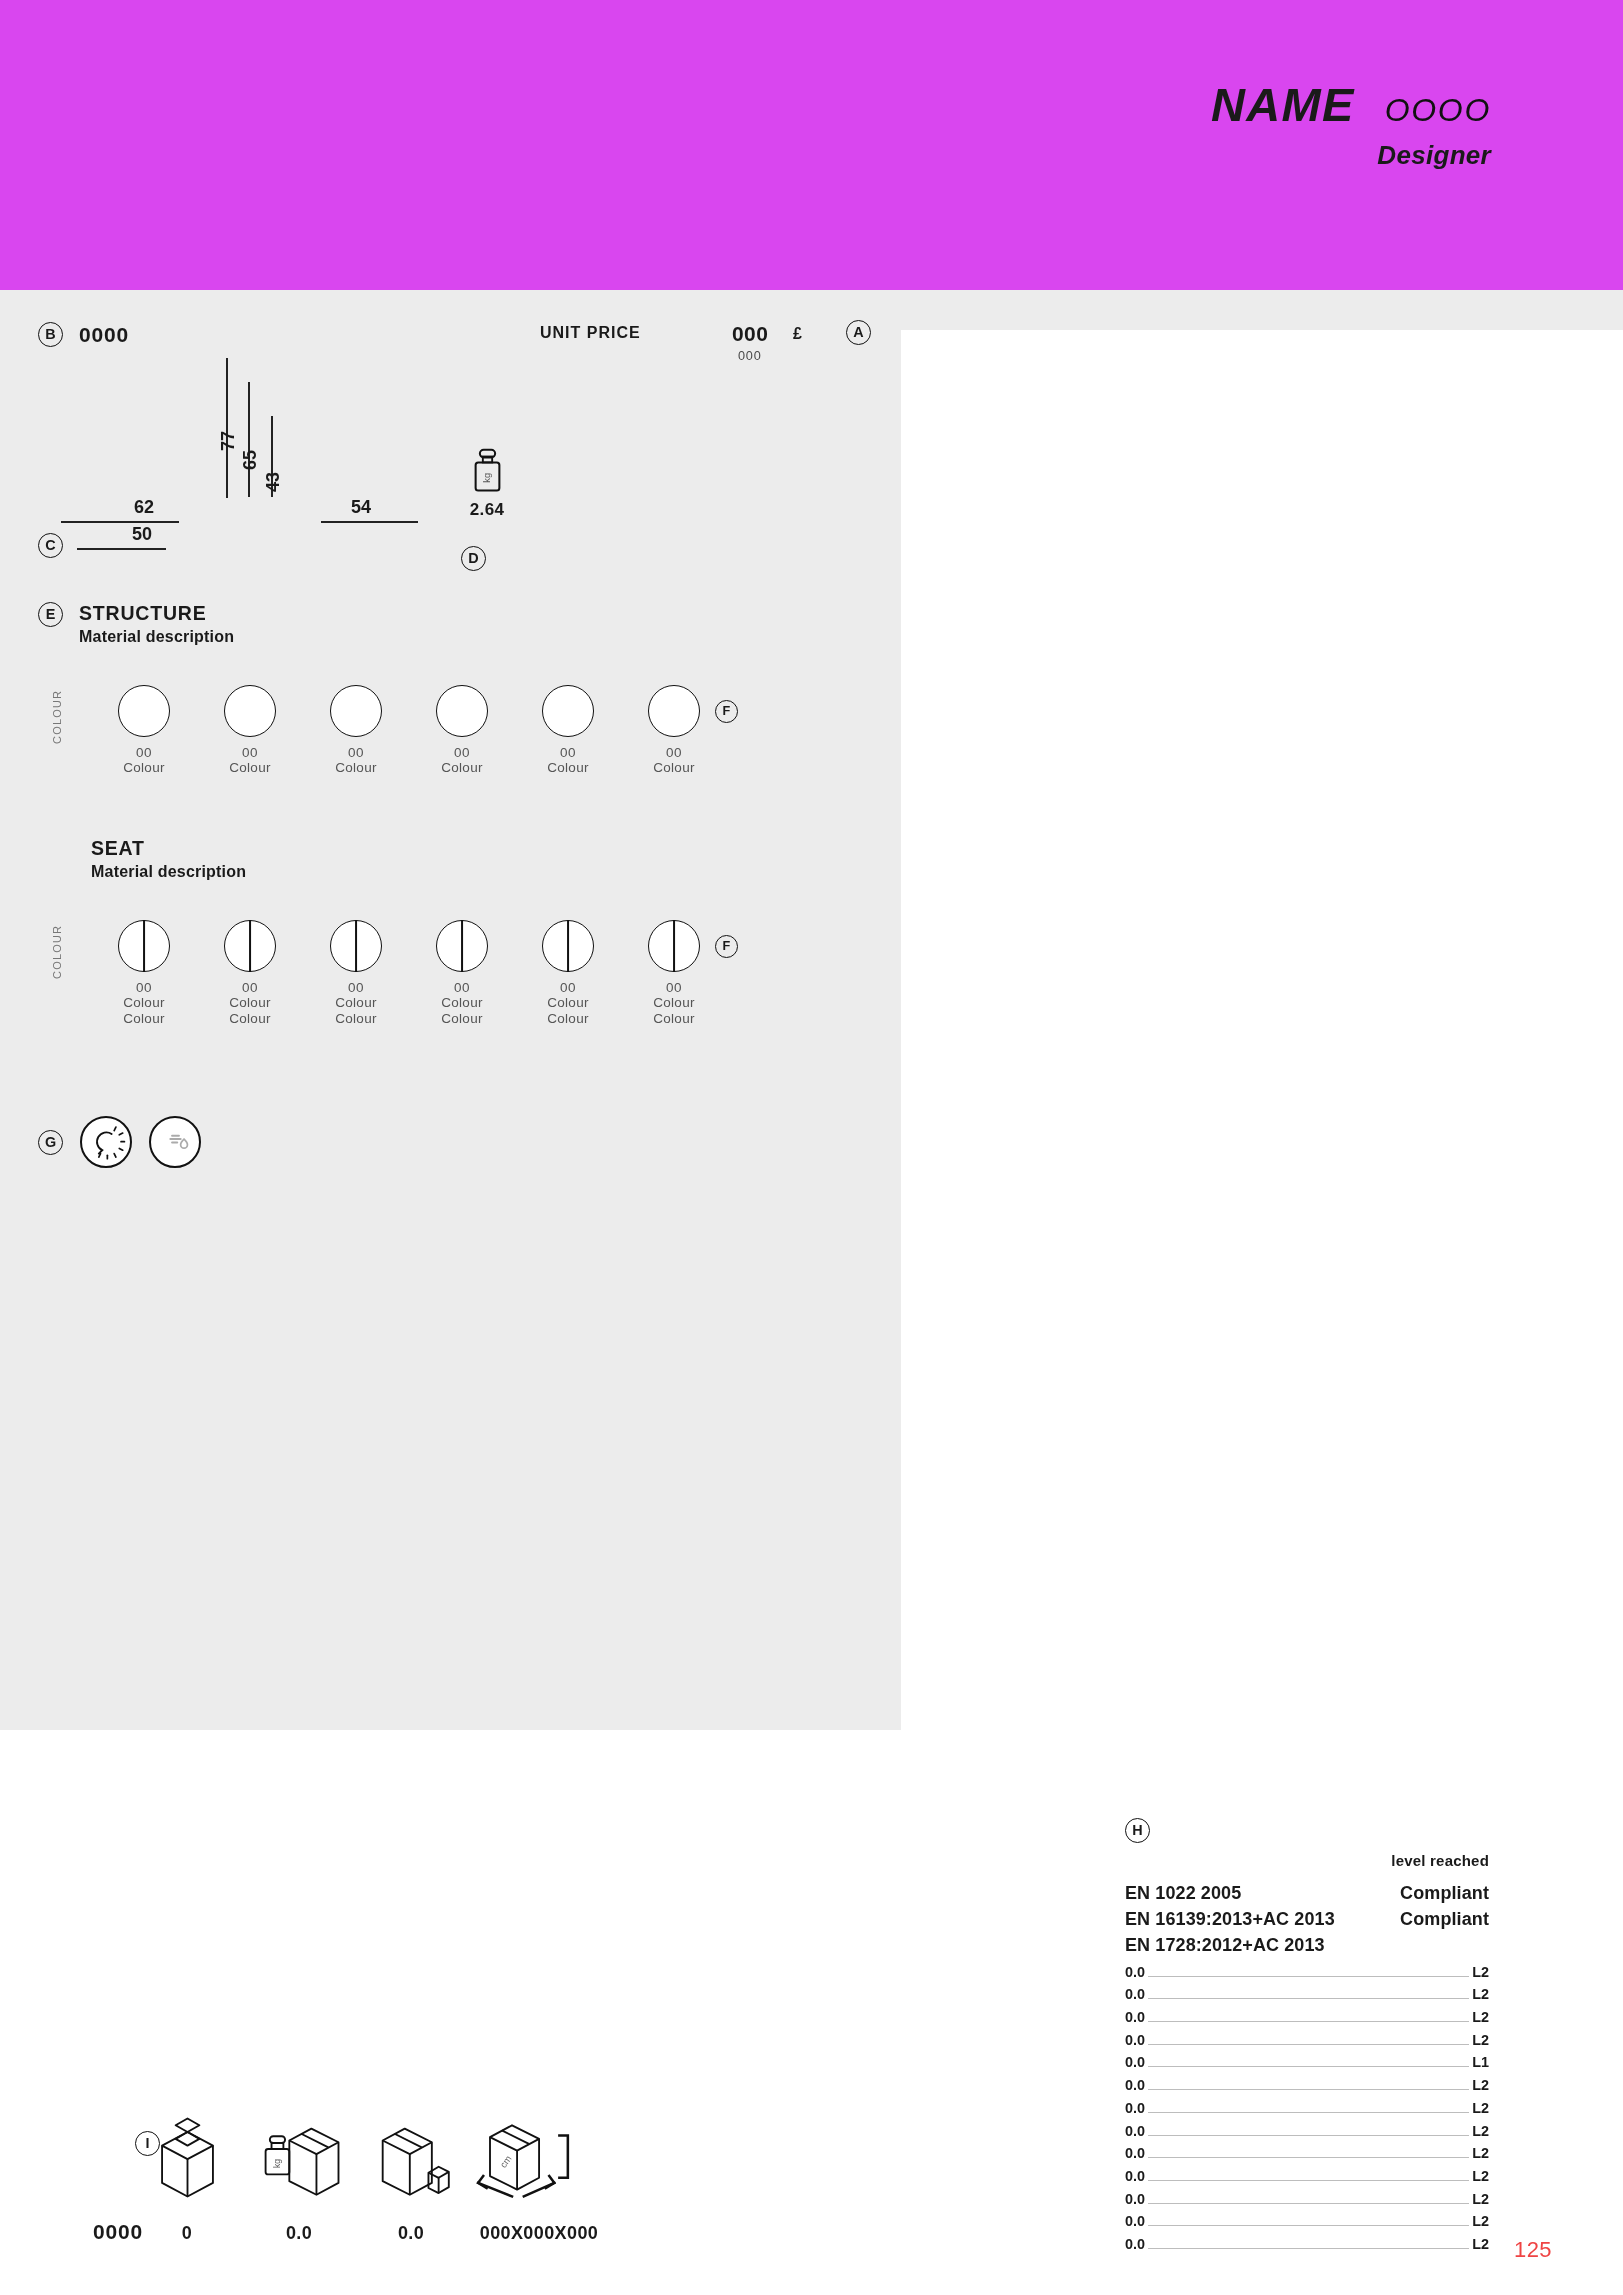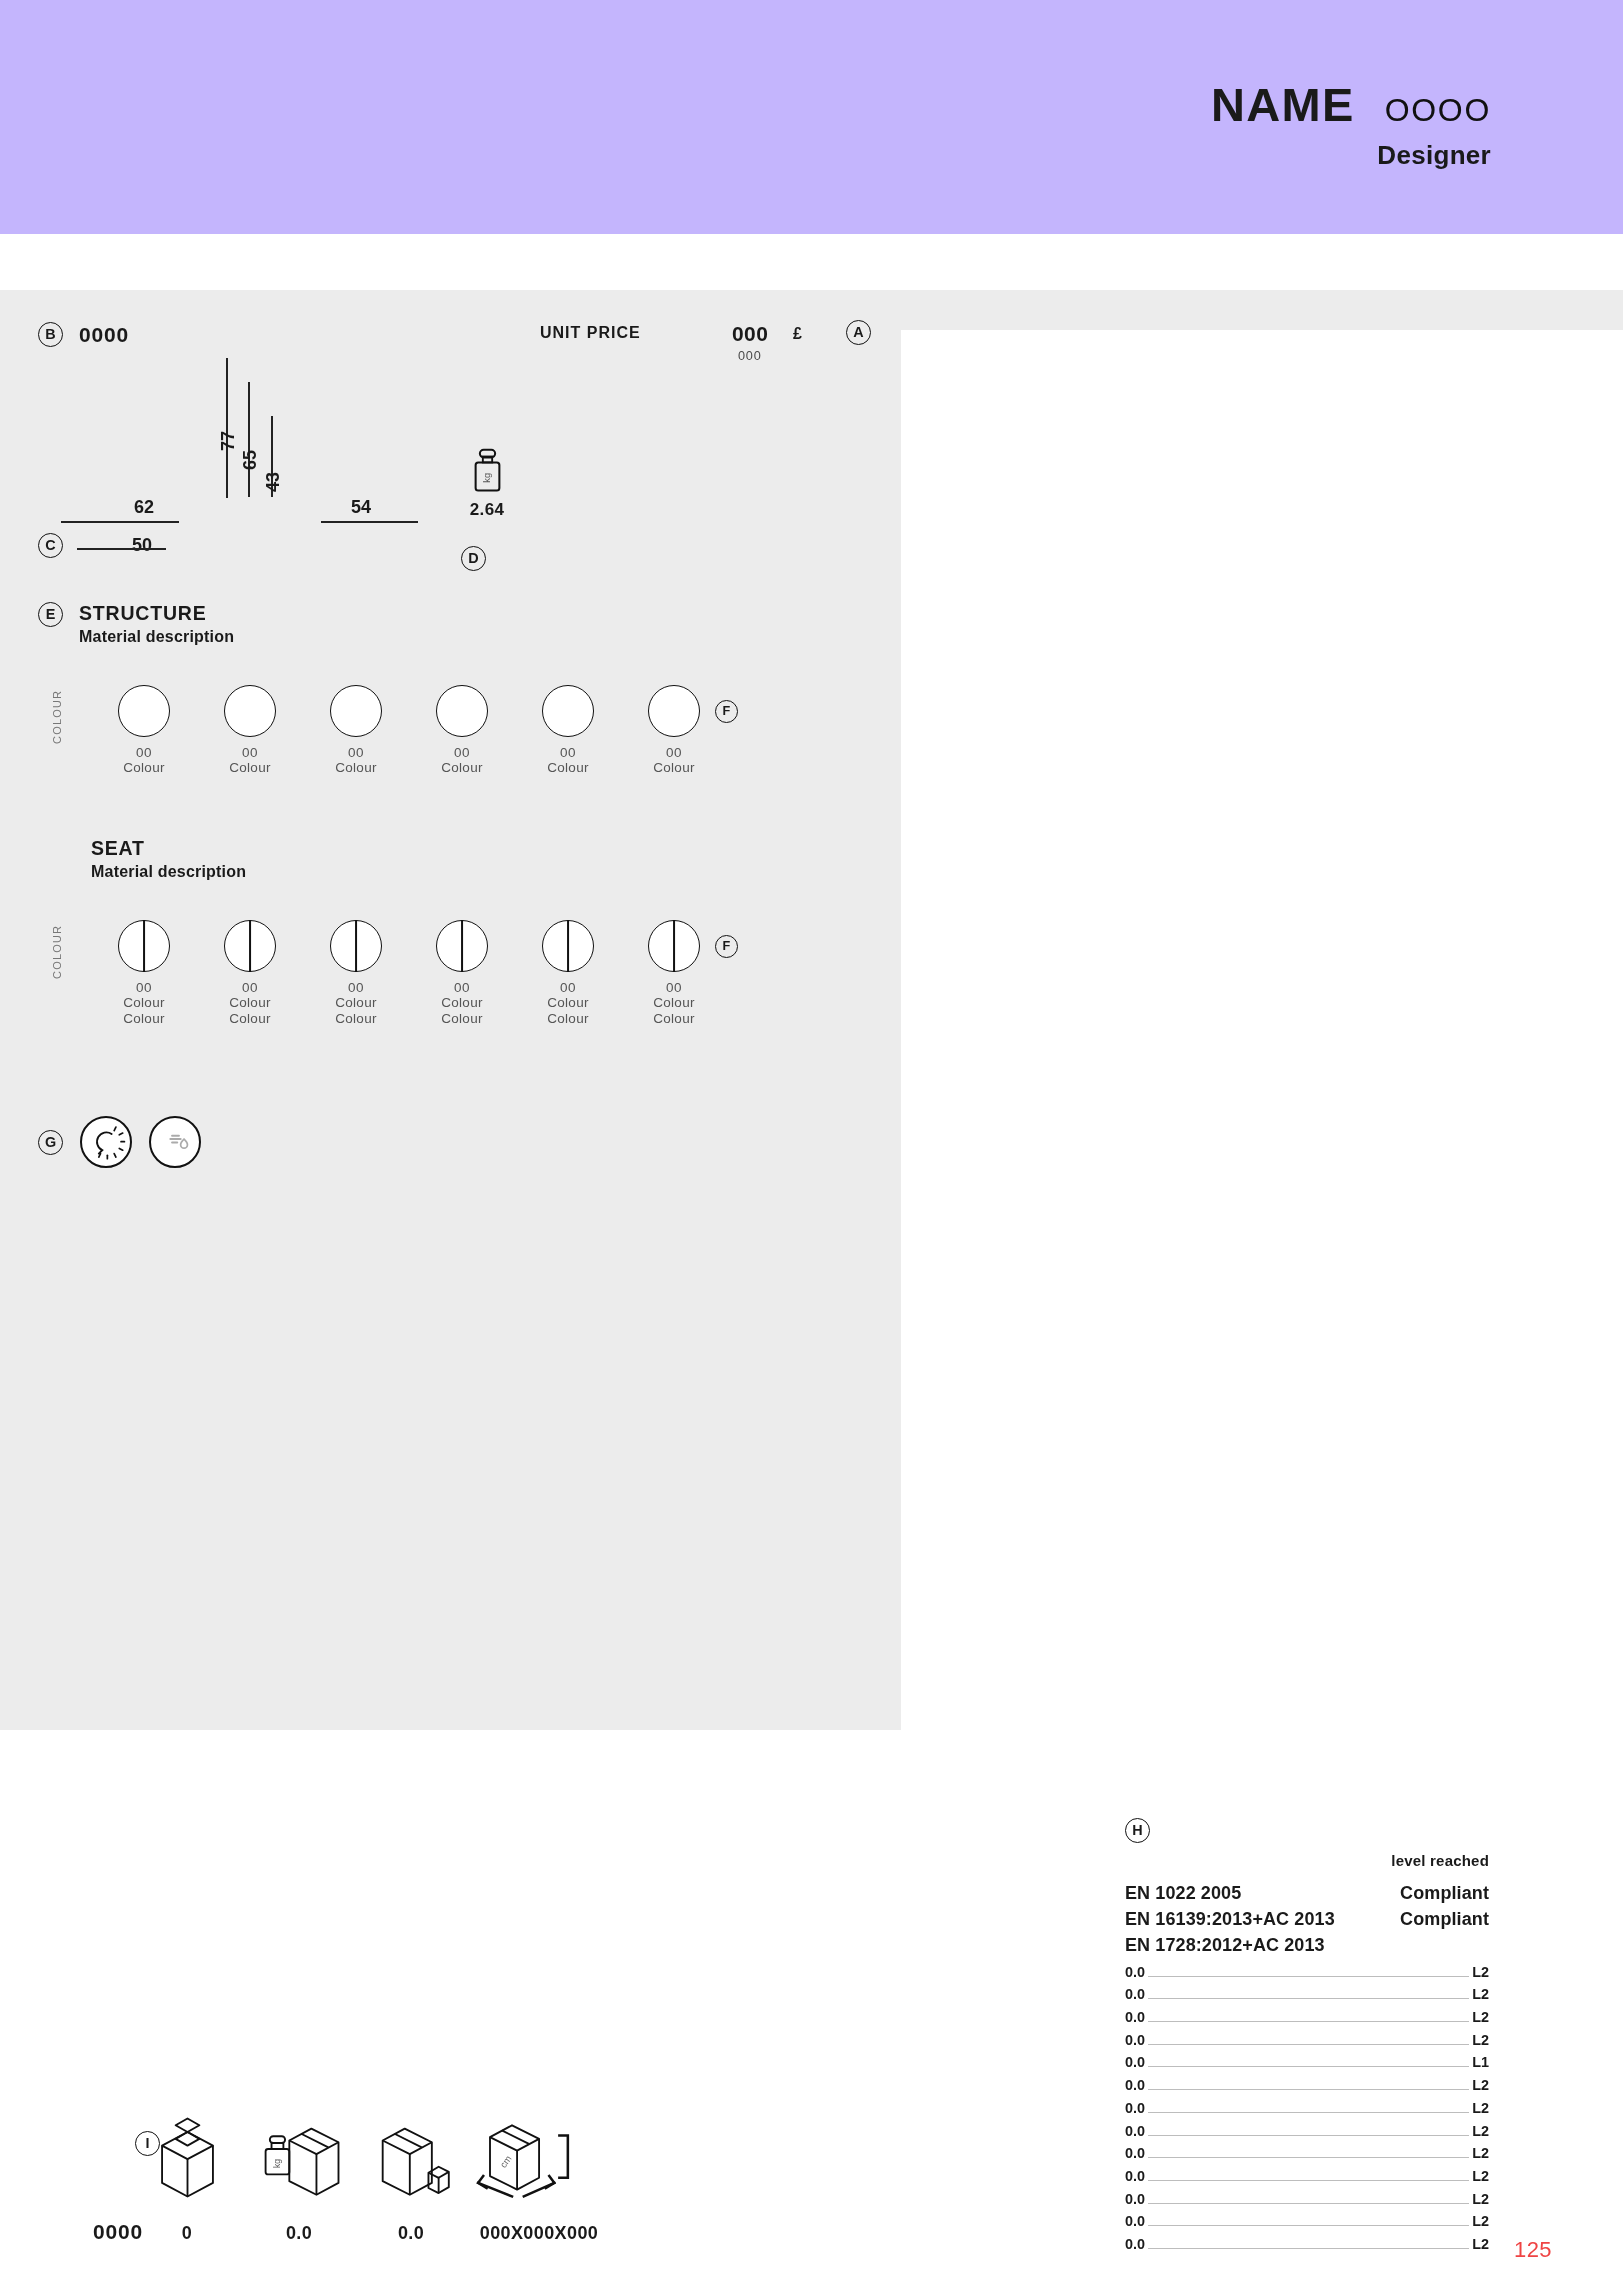--- a/index.html
+++ b/index.html
@@ -7,21 +7,21 @@
     width: 1624px;
     height: 2295px;
     background: #ffffff;
     font-family: "Liberation Sans", sans-serif;
     color: #1a1a1a;
     overflow: hidden;
   }
   .page { position: relative; width: 1624px; height: 2295px; background:#fff; }
 
   
-  .header { position: absolute; top: 0; left: 0; width: 1624px; height: 234px; background: #c4b5fd; }
+  .header { position: absolute; top: 0; left: 0; width: 1624px; height: 290px; background: #d946ef; font-style: italic; }
   .header-inner { position: absolute; right: 133px; top: 81px; text-align: right; }
   .hdr-line1 { display: flex; align-items: baseline; justify-content: flex-end; gap: 30px; }
   .hdr-name {
     font-size: 47px; font-weight: 700; letter-spacing: 1.3px; line-height: 1;
   }
   .hdr-code {
     font-size: 32px; font-weight: 300; letter-spacing: 1.7px; line-height: 1; color:#111;
   }
   .hdr-designer {
     margin-top: 12px; font-size: 26px; font-weight: 600; letter-spacing: 0.3px;
@@ -160,21 +160,21 @@
     <div class="vlabel" style="left:218px; top:96px;">77</div>
 
     <div class="vline" style="left:248px; top:27px; height:115px;"></div>
     <div class="vlabel" style="left:240px; top:115px;">65</div>
 
     <div class="vline" style="left:271px; top:61px; height:81px;"></div>
     <div class="vlabel" style="left:263px; top:137px;">43</div>
 
     <div class="hlabel" style="left:134px; top:142px;">62</div>
     <div class="hline" style="left:61px; top:166px; width:118px;"></div>
-    <div class="hlabel" style="left:132px; top:180px;">50</div>
+    <div class="hlabel" style="left:132px; top:169px;">50</div>
     <div class="hline" style="left:77px; top:193px; width:89px;"></div>
 
     <div class="hlabel" style="left:351px; top:142px;">54</div>
     <div class="hline" style="left:321px; top:166px; width:97px;"></div>
   </div>
 
   <div class="weight-wrap">
     <svg width="39" height="47" viewBox="0 0 46 55">
       <rect x="14" y="3" width="18" height="9" rx="4.5" fill="none" stroke="#111" stroke-width="2.4"></rect>
       <rect x="17.5" y="11" width="11" height="7" fill="none" stroke="#111" stroke-width="2.2"></rect>

